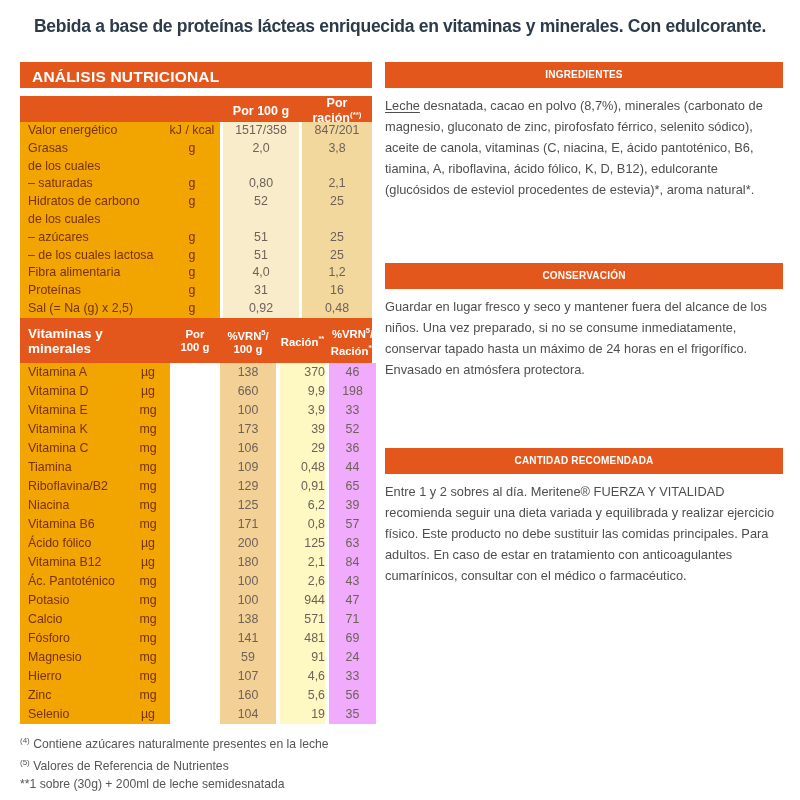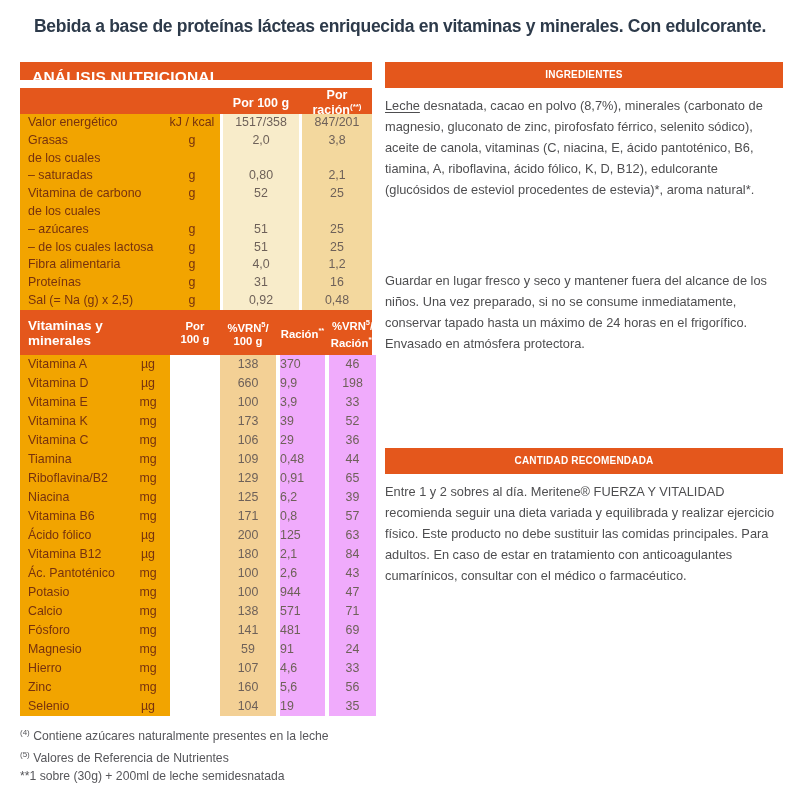--- a/index.html
+++ b/index.html
@@ -9,21 +9,21 @@
     -webkit-font-smoothing:antialiased;
   }
   .page-title{
     position:absolute;left:14px;right:14px;top:16px;
     text-align:center;font-size:17.5px;font-weight:bold;color:#2d3a4a;
     letter-spacing:-0.3px;
   }
   
   .left-col{position:absolute;left:20px;top:62px;width:352px;}
   .bar{background:#e4571c;color:#fff;font-weight:bold;}
-  .bar.main-left{height:18px;line-height:30px;font-size:15.5px;padding-left:12px;letter-spacing:.2px;}
+  .bar.main-left{height:26px;line-height:30px;font-size:15.5px;padding-left:12px;letter-spacing:.2px;}
   
   .m-grid{display:grid;grid-template-columns:200px 76px 70px;column-gap:3px;}
   .macro-header{margin-top:8px;height:26px;background:#e4571c;align-items:center;}
   .macro-header .hc{color:#fff;font-size:12.5px;font-weight:bold;text-align:center;}
   .macro-header sup{font-size:8px;}
   .m-row{height:17.8px;line-height:17.8px;font-size:12.4px;}
   .cell{overflow:hidden;white-space:nowrap;}
   .group{display:flex;background:#f2a400;color:#77320e;}
   .group .lbl{flex:1;padding-left:8px;}
   .group .unit{width:56px;text-align:center;}
@@ -31,21 +31,21 @@
   .m-row .v2{background:#f3d89e;text-align:center;color:#6e6159;}
   
   .v-grid{display:grid;grid-template-columns:150px 42px 56px 45px 47px;column-gap:4px;}
   .vit-header{background:#e4571c;padding:6px 0 5px 0;align-items:center;}
   .vit-header .hc{color:#fff;font-size:11.3px;font-weight:bold;text-align:center;line-height:13.5px;}
   .vit-header .hc.title{font-size:13.5px;text-align:left;padding-left:8px;line-height:15px;}
   .vit-header sup{font-size:7.5px;}
   .v-row{height:19px;line-height:19px;font-size:12.4px;}
   .v-row .c1{background:#f7e7c2;text-align:center;color:#6e6159;margin-left:44px;}
   .v-row .c2{background:#f3d095;text-align:center;color:#6e6159;}
-  .v-row .c3{background:#f0abfc;text-align:left;color:#6e6159;}
+  .v-row .c3{background:#fef9c3;text-align:right;color:#6e6159;}
   .v-row .c4{background:#f0abfc;text-align:center;color:#6e6159;}
   
   .footnotes{margin-top:8px;font-size:12.2px;color:#56565a;line-height:18.5px;}
   .footnotes sup{font-size:8px;}
   
   .right-col{position:absolute;left:385px;top:62px;width:398px;}
   .r-section{position:absolute;left:0;width:100%;}
   .bar.centered{height:26px;line-height:26px;font-size:10px;text-align:center;letter-spacing:.2px;}
   .r-body{font-size:12.8px;line-height:21px;color:#4e4e50;text-align:left;}
   .r-body u{text-underline-offset:2px;}
@@ -93,21 +93,21 @@
       <div class="m-grid m-row">
        <div class="cell group">
           <span class="lbl">– saturadas</span>
           <span class="unit">g</span>
         </div>
        <div class="cell v1">0,80</div>
        <div class="cell v2">2,1</div>
      </div>
       <div class="m-grid m-row">
        <div class="cell group">
-          <span class="lbl">Vitamina de carbono</span>
+          <span class="lbl">Hidratos de carbono</span>
           <span class="unit">g</span>
         </div>
        <div class="cell v1">52</div>
        <div class="cell v2">25</div>
      </div>
       <div class="m-grid m-row">
        <div class="cell group">
           <span class="lbl">de los cuales</span>
           <span class="unit"></span>
         </div>
@@ -375,20 +375,21 @@
 </div>
 
 <div class="right-col">
 
   <div class="r-section" style="top:0;">
     <div class="bar centered">INGREDIENTES</div>
     <div class="r-body" style="margin-top:7px;"><u>Leche</u><span> desnatada, cacao en polvo (8,7%), minerales (carbonato de magnesio, gluconato de zinc, pirofosfato férrico, selenito sódico), aceite de canola, vitaminas (C, niacina, E, ácido pantoténico, B6, tiamina, A, riboflavina, ácido fólico, K, D, B12), edulcorante (glucósidos de esteviol procedentes de estevia)*, aroma natural*.</span></div>
   </div>
 
   <div class="r-section" style="top:201px;">
+    <div class="bar centered">CONSERVACIÓN</div>
     <div class="r-body" style="margin-top:7px;">Guardar en lugar fresco y seco y mantener fuera del alcance de los niños. Una vez preparado, si no se consume inmediatamente, conservar tapado hasta un máximo de 24 horas en el frigorífico. Envasado en atmósfera protectora.</div>
   </div>
 
   <div class="r-section" style="top:386px;">
     <div class="bar centered">CANTIDAD RECOMENDADA</div>
     <div class="r-body" style="margin-top:7px;">Entre 1 y 2 sobres al día. Meritene® FUERZA Y VITALIDAD recomienda seguir una dieta variada y equilibrada y realizar ejercicio físico. Este producto no debe sustituir las comidas principales. Para adultos. En caso de estar en tratamiento con anticoagulantes cumarínicos, consultar con el médico o farmacéutico.</div>
   </div>
 </div>
 
 </body></html>

